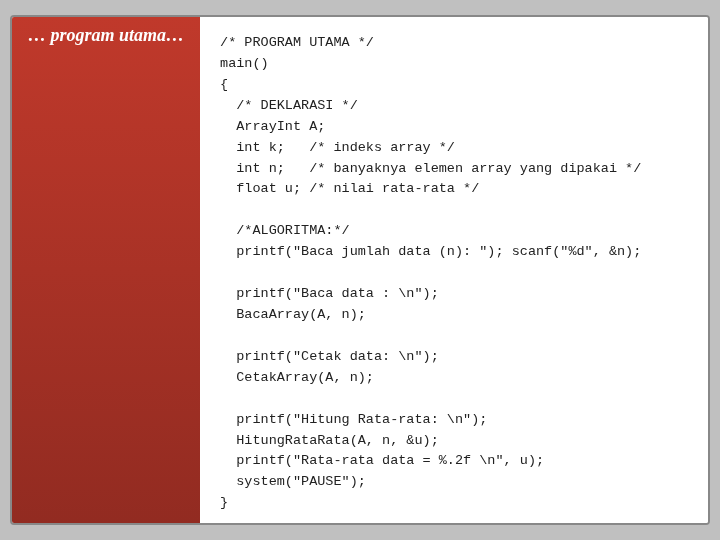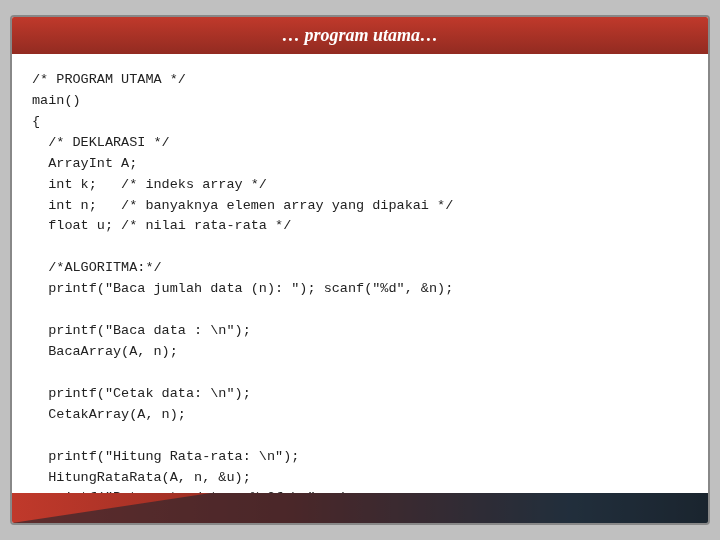--- a/index.html
+++ b/index.html
@@ -19,21 +19,20 @@
     }
 
     .slide-container {
       width: 700px;
       height: 510px;
       background: #ffffff;
       border: 2px solid #888;
       border-radius: 4px;
       overflow: hidden;
       display: flex;
-      flex-direction: column;
     }
 
     .slide-header {
       background: linear-gradient(to bottom, #c0392b, #922b21);
       color: #ffffff;
       text-align: center;
       padding: 8px 16px;
       font-style: italic;
       font-size: 18px;
       font-weight: bold;

